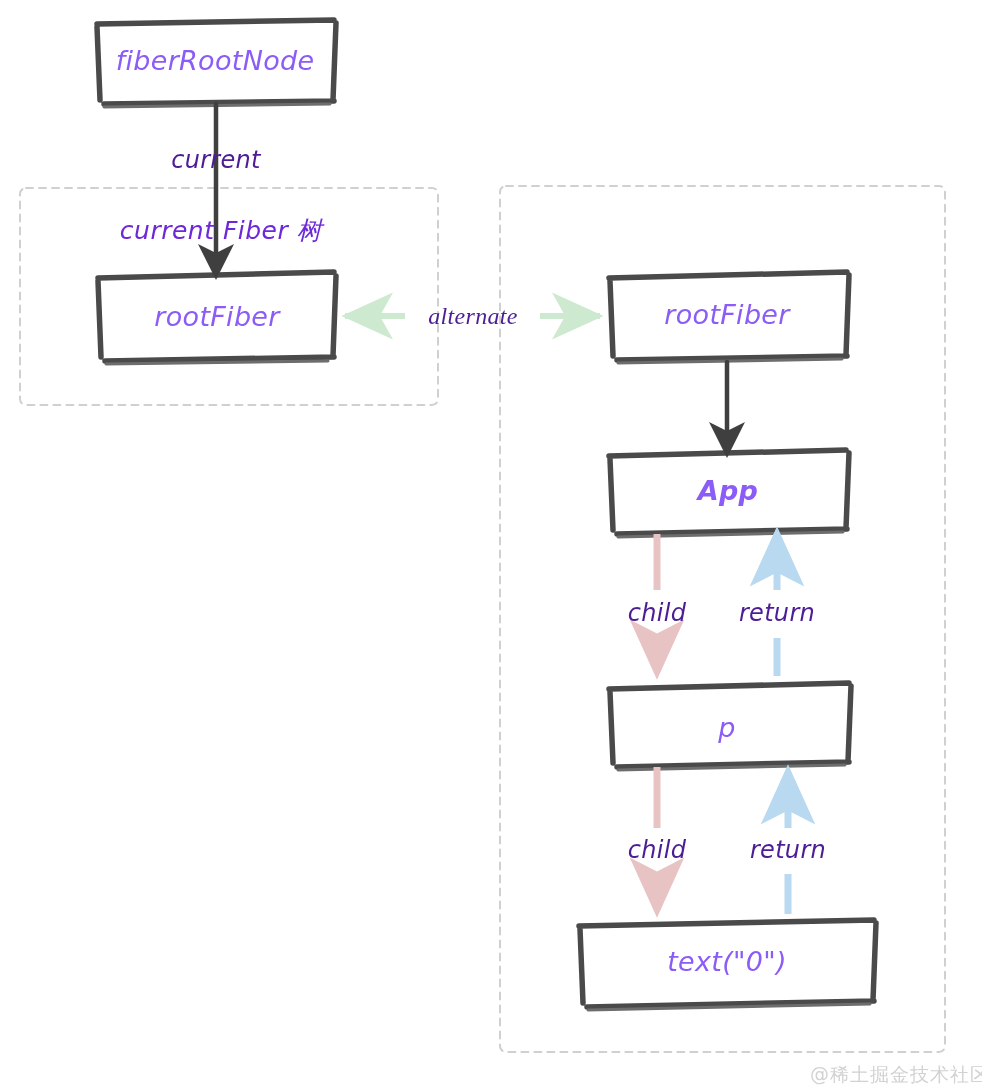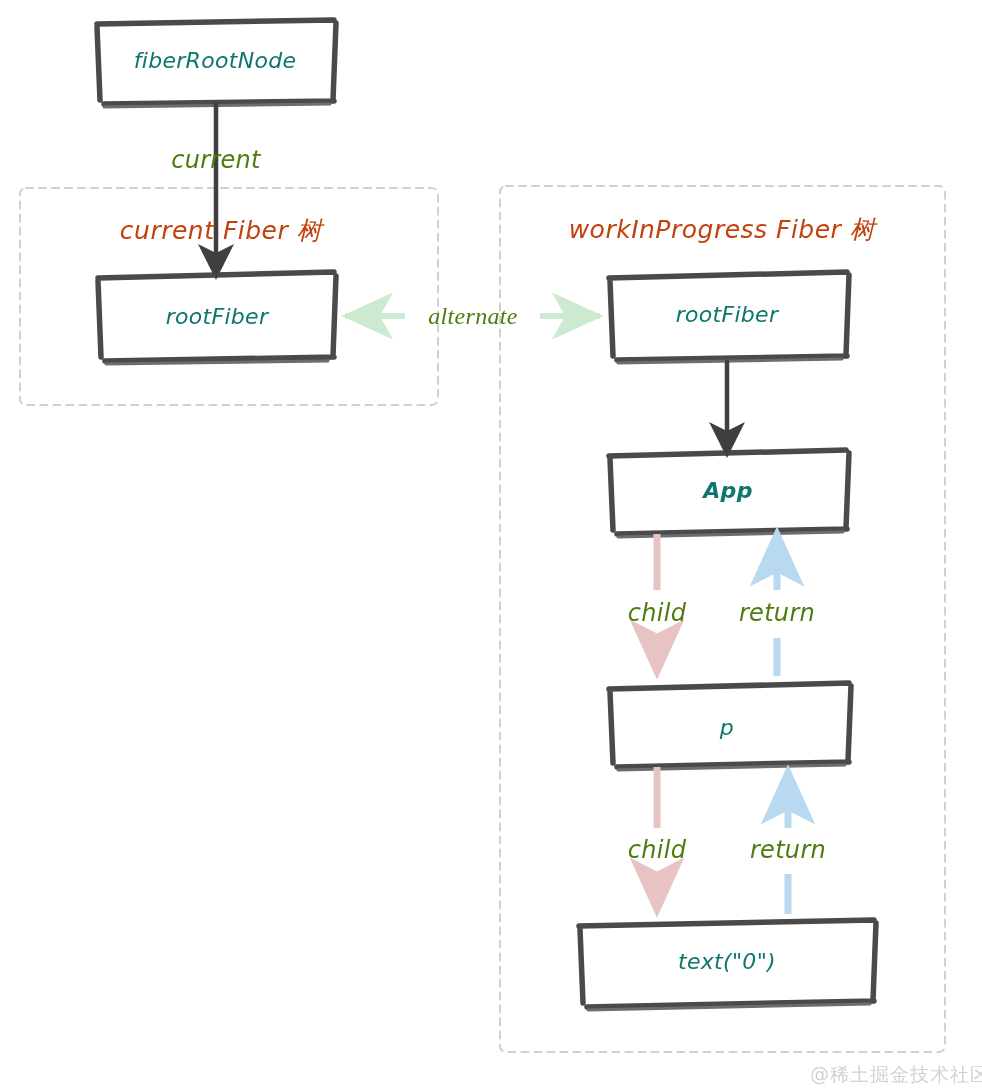--- a/index.html
+++ b/index.html
@@ -21,43 +21,43 @@
     position: absolute;
     left: 0;
     top: 0;
     width: 982px;
     height: 1092px;
   }
   .node-label {
     position: absolute;
     font-family: "DejaVu Sans", sans-serif;
     font-style: italic;
-    font-size: 22px;
-    color: #0f766e;
+    font-size: 27px;
+    color: #8b5cf6;
     text-align: center;
     white-space: nowrap;
     transform: translate(-50%, -50%);
     letter-spacing: 0.3px;
   }
   .edge-label {
     position: absolute;
     font-family: "DejaVu Sans", sans-serif;
     font-style: italic;
     font-size: 24px;
-    color: #4d7c0f;
+    color: #4c1d95;
     white-space: nowrap;
     transform: translate(-50%, -50%);
     letter-spacing: 0.3px;
   }
   .group-title {
     position: absolute;
     font-family: "DejaVu Sans", sans-serif;
     font-style: italic;
     font-size: 25px;
-    color: #c2410c;
+    color: #6d28d9;
     white-space: nowrap;
     transform: translate(-50%, -50%);
     letter-spacing: 0.5px;
   }
   .watermark {
     position: absolute;
     font-family: "DejaVu Sans", sans-serif;
     font-size: 19px;
     color: #d2d2d2;
     white-space: nowrap;
@@ -159,21 +159,20 @@
       <path d="M657,874 L657,910" fill="none" stroke="#e8c3c3" stroke-width="7" marker-end="url(#arrow-pink)"></path>
     </g>
 
     <g>
       <path d="M788,914 L788,874" fill="none" stroke="#b8d9ef" stroke-width="7"></path>
       <path d="M788,828 L788,772" fill="none" stroke="#b8d9ef" stroke-width="7" marker-end="url(#arrow-blue)"></path>
     </g>
   </svg>
 
   <div class="group-title" style="left:221px; top:230px;">current Fiber 树</div>
-  <div class="group-title" style="left:722px; top:229px;">workInProgress Fiber 树</div>
 
   <div class="node-label" style="left:215px; top:60px;">fiberRootNode</div>
   <div class="node-label" style="left:217px; top:316px;">rootFiber</div>
   <div class="node-label" style="left:727px; top:314px;">rootFiber</div>
   <div class="node-label" style="left:728px; top:490px;font-weight:bold;">App</div>
   <div class="node-label" style="left:727px; top:727px;">p</div>
   <div class="node-label" style="left:727px; top:961px;">text("0")</div>
 
   <div class="edge-label" style="left:216px; top:160px;">current</div>
   <div class="edge-label" style="left:473px; top:316px;font-family:Liberation Serif, serif;">alternate</div>

